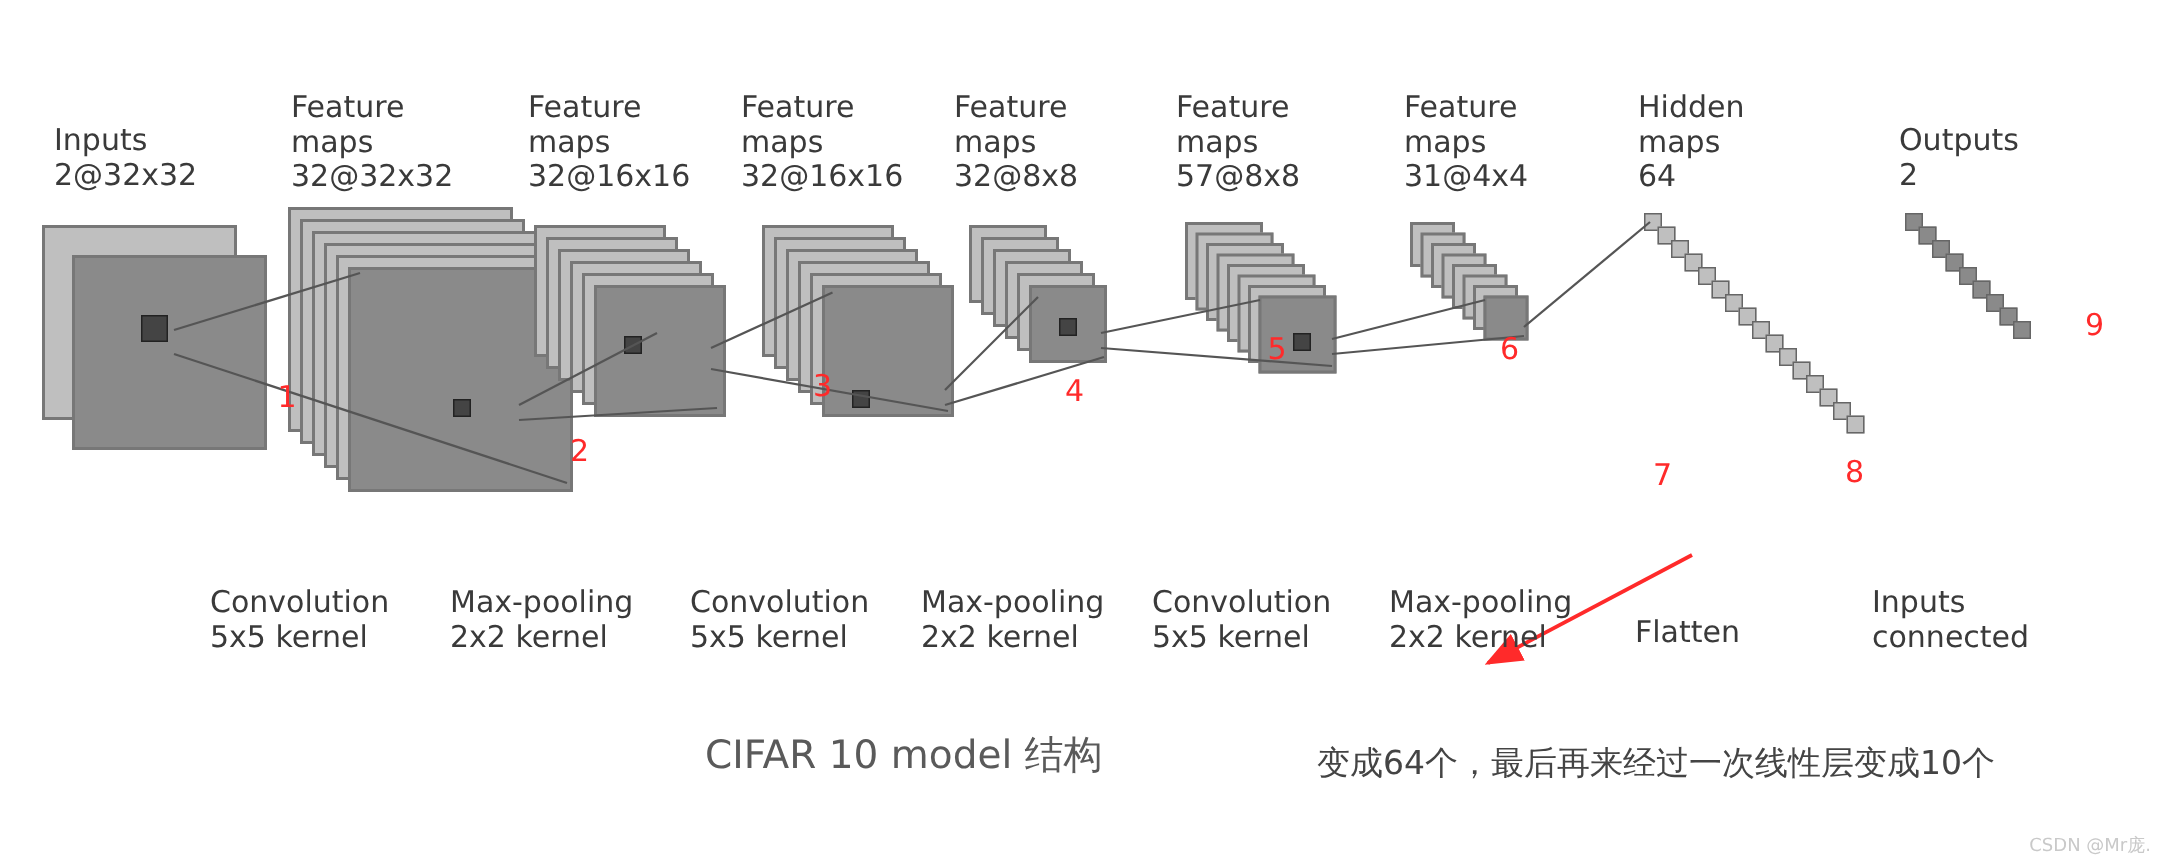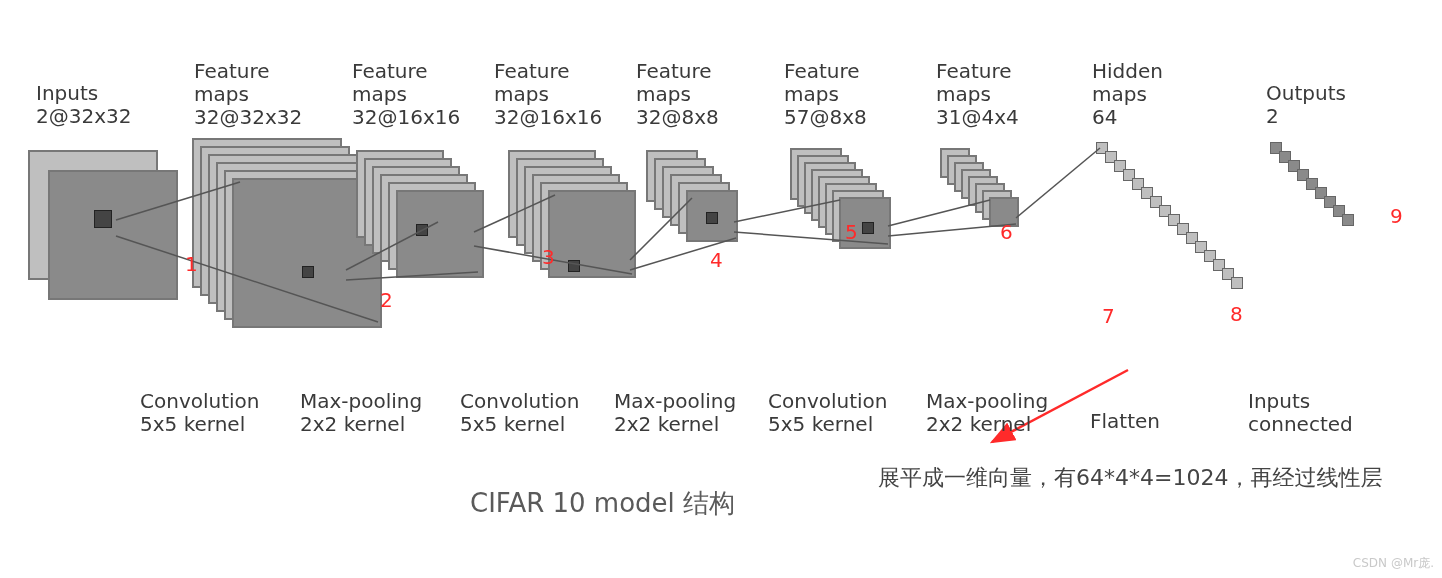--- a/index.html
+++ b/index.html
@@ -297,16 +297,17 @@
   <span>Flatten</span>
 </div>
 <div class="label-bot" style="left:1248px; top:342px">
   <span>Inputs</span><br>
   <span>connected</span>
 </div>
 
 <div class="title" style="left:470px; top:486px">CIFAR 10 model 结构</div>
 
 <div class="note" style="left:878px; top:462px">
-  <span>展平成一维向量，有64*4*4=1024，再经过线性层</span><br>
+  <br>
+  <span>变成64个，最后再来经过一次线性层变成10个</span>
 </div>
 
 <div class="watermark">CSDN @Mr庞.</div>
 
 </body></html>

